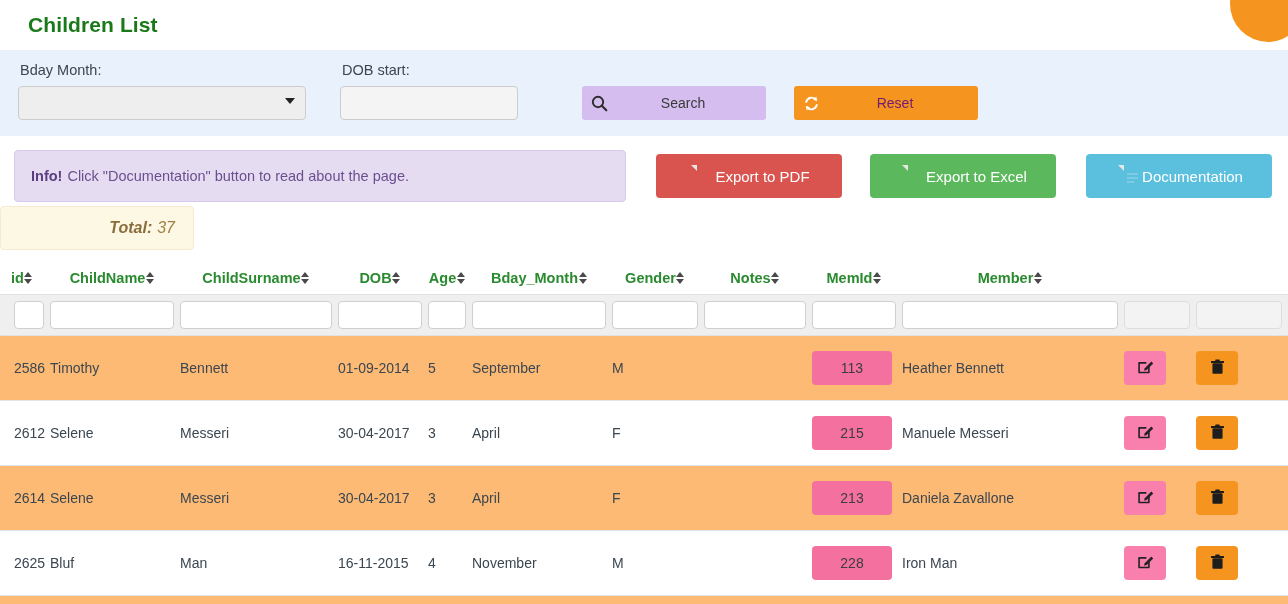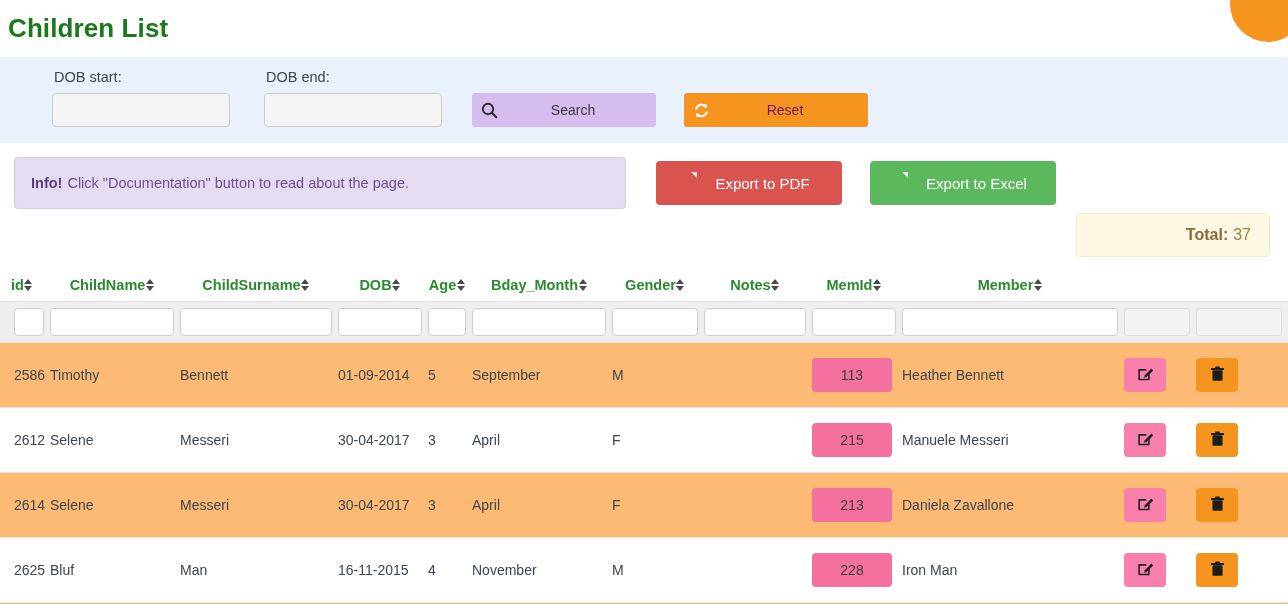--- a/index.html
+++ b/index.html
@@ -18,24 +18,24 @@
     position: absolute;
     top: -34px; right: -18px;
     width: 76px; height: 76px;
     border-radius: 50%;
     background: #f5941e;
     z-index: 5;
   }
 
   
   .page-title {
-    font-size: 26px;
+    font-size: 21px;
     font-weight: bold;
     color: #1a7a1a;
-    padding: 13px 0 13px 8px;
+    padding: 13px 0 13px 28px;
     margin: 0;
     letter-spacing: 0.1px;
   }
 
   
   .filter-bar {
     background: #e8f1fc;
     padding: 12px 0 16px 0;
     position: relative;
   }
@@ -184,22 +184,22 @@
     display: block;
     height: 1.6px;
     background: #7fcbe4;
     margin-bottom: 2.4px;
   }
   .doc-lines i.short { width: 7px; }
 
   
   .total-row {
     display: flex;
-    justify-content: flex-end;
     padding: 4px 18px 0 0;
+    font-style: italic;
   }
   .total-badge {
     width: 194px;
     height: 44px;
     background: #fcf8e3;
     border: 1px solid #f3ead0;
     border-radius: 4px;
     display: flex;
     align-items: center;
     justify-content: flex-end;
@@ -299,34 +299,37 @@
 </head>
 <body>
 
 <div class="corner-blob"></div>
 
 <h1 class="page-title">Children List</h1>
 
 <div class="filter-bar">
   <div class="filter-row">
 
+    <div class="filter-group">
+      <span class="filter-label">Bday Month:</span>
+      <div class="select-wrap">
+        <select class="field select-field"><option></option></select>
+        <span class="select-caret"></span>
+      </div>
+    </div>
 
     <div class="gap-1"></div>
 
     <div class="filter-group">
       <span class="filter-label">DOB start:</span>
       <input class="field dob-field" type="text" placeholder="" style="">
     </div>
 
     <div class="gap-1"></div>
 
-    <div class="filter-group">
-      <span class="filter-label">DOB end:</span>
-      <input class="field dob-field" type="text" placeholder="" style="">
-    </div>
 
     <div class="btn-spacer-search" style="width:30px"></div>
 
     <button class="act-btn search-btn">
       <span class="btn-icon-left">
         <svg width="17" height="17" viewBox="0 0 17 17">
           <circle cx="7" cy="7" r="5.2" fill="none" stroke="#2b2b2b" stroke-width="1.9"></circle>
           <line x1="10.8" y1="10.8" x2="15.3" y2="15.3" stroke="#2b2b2b" stroke-width="2.1" stroke-linecap="round"></line>
         </svg>
       </span>
@@ -366,20 +369,32 @@
       <span>Export to PDF</span>
     </button>
 
     <button class="xbtn excel-btn">
       <span class="xls-icon">
         <span class="sheet"><span class="tag xls-tag">X</span></span>
       </span>
       <span>Export to Excel</span>
     </button>
 
+    <button class="xbtn doc-btn">
+      <span class="doc-icon">
+        <span class="sheet">
+          <span class="doc-lines">
+              <i></i>
+              <i></i>
+              <i class="short"></i>
+            </span>
+        </span>
+      </span>
+      <span>Documentation</span>
+    </button>
 
   </div>
 </div>
 
 <div class="total-row">
   <div class="total-badge">
     <b>Total:</b>
     <span>37</span>
   </div>
 </div>

